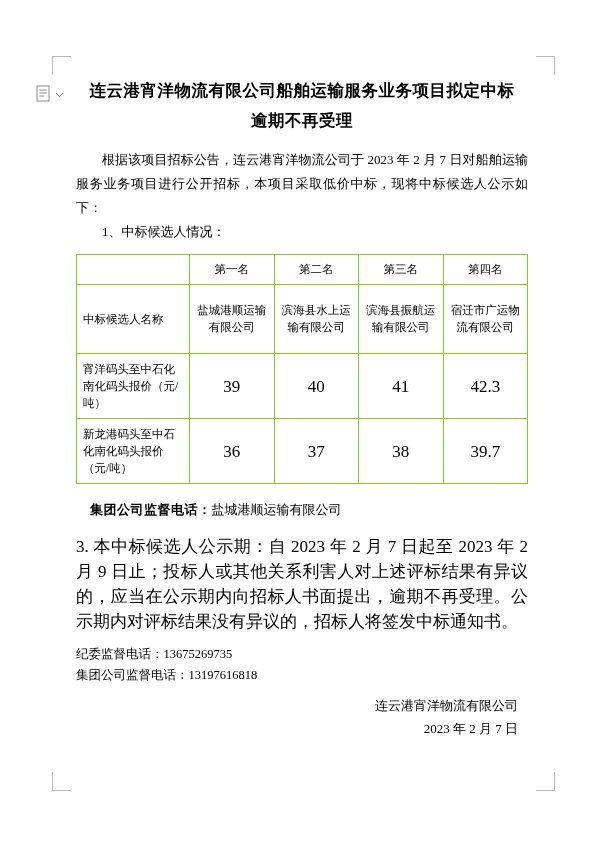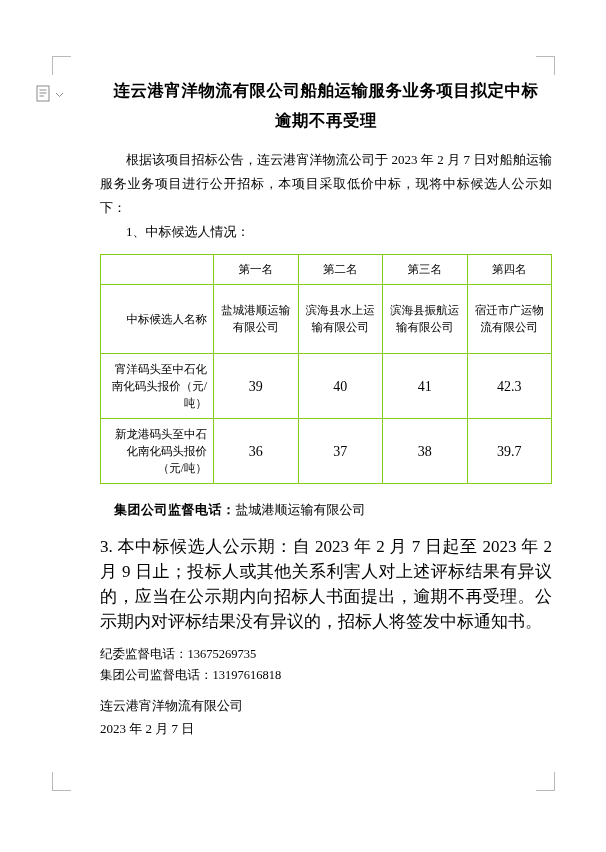--- a/index.html
+++ b/index.html
@@ -42,21 +42,20 @@
     align-items: center;
     gap: 3px;
   }
   .doc-icon svg { display: block; }
 
   .content {
     position: absolute;
     left: 76px;
     top: 76px;
     width: 452px;
-    margin-left: 24px;
   }
 
   .title {
     text-align: center;
     font-size: 16.5px;
     font-weight: bold;
     line-height: 30px;
     letter-spacing: 0.5px;
     color: #000;
     font-family: "Liberation Serif", "DejaVu Serif", serif;
@@ -82,27 +81,27 @@
     font-size: 11.5px;
     line-height: 17px;
     text-align: center;
     vertical-align: middle;
     padding: 6px 4px;
     font-weight: normal;
     color: #000;
   }
   table.bid th.corner { width: 104px; }
   table.bid td.rowhead {
-    text-align: right;
+    text-align: left;
     font-size: 11.5px;
     padding: 6px 6px;
   }
   .name-row td { height: 56px; }
   .price-row td { height: 52px; }
-  .price-row td.value { font-size: 14px; }
+  .price-row td.value { font-size: 17px; }
 
   .stmt {
     margin-top: 14px;
     font-size: 13px;
     line-height: 24px;
   }
   .stmt .lead {
     font-weight: bold;
     letter-spacing: 0.5px;
   }
@@ -118,21 +117,21 @@
   .phones {
     margin-top: 10px;
     font-size: 12.5px;
     line-height: 21px;
   }
 
   .sign {
     margin-top: 8px;
     font-size: 13px;
     line-height: 23px;
-    text-align: left;
+    text-align: right;
     padding-right: 10px;
   }
 </style>
 </head>
 <body>
 
 <div class="page">
 
   <div class="crop tl"></div>
   <div class="crop tr"></div>

